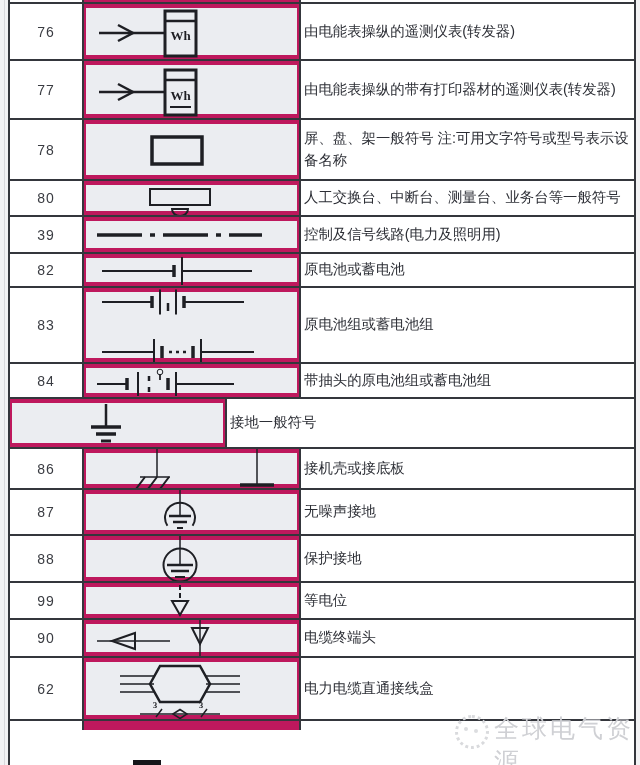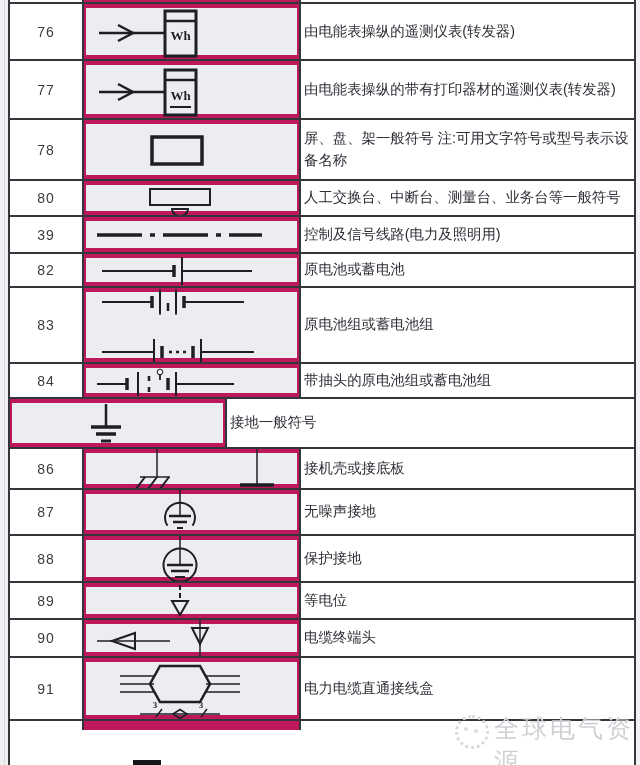--- a/index.html
+++ b/index.html
@@ -245,21 +245,21 @@
         <path d="M87 35 H105" stroke-width="2.5"></path>
         <path d="M91 41 H101" stroke-width="2"></path>
       </svg>
     </div>
     <div class="c3">
         <span>保护接地</span>
       </div>
   </div>
 
   <div class="row" style="height:37px">
-    <div class="c1">89</div>
+    <div class="c1">99</div>
     <div class="c2">
       <div class="shade"></div>
       <svg width="215" height="37" viewBox="0 0 215 37">
         <path d="M96 2 V18" stroke-width="2" stroke-dasharray="5 3"></path>
         <path d="M88 18 H104 L96 32 Z" stroke-width="2"></path>
       </svg>
     </div>
     <div class="c3">
         <span>等电位</span>
       </div>
@@ -275,21 +275,21 @@
         <path d="M116 0 V38" stroke-width="1.5"></path>
         <path d="M108 8 H124 L116 24 Z" stroke-width="2"></path>
       </svg>
     </div>
     <div class="c3">
         <span>电缆终端头</span>
       </div>
   </div>
 
   <div class="row" style="height:63px">
-    <div class="c1">91</div>
+    <div class="c1">62</div>
     <div class="c2">
       <div class="shade"></div>
       <svg width="215" height="63" viewBox="0 0 215 63">
         <path d="M36 18 H70 M36 26 H70 M36 34 H70" stroke-width="1.5"></path>
         <path d="M122 18 H156 M122 26 H156 M122 34 H156" stroke-width="1.5"></path>
         <path d="M66 26 L76 8 H116 L126 26 L116 44 H76 Z" stroke-width="2.5"></path>
         <path d="M56 56 H136" stroke-width="1.5"></path>
         <path d="M89 56 L96 51.5 L103 56 L96 60.5 Z" stroke-width="1.5"></path>
         <path d="M72 59 L78 51 M117 59 L123 51" stroke-width="1.5"></path>
         <text class="svgtxt" x="71" y="50" font-size="9" text-anchor="middle">3</text>

